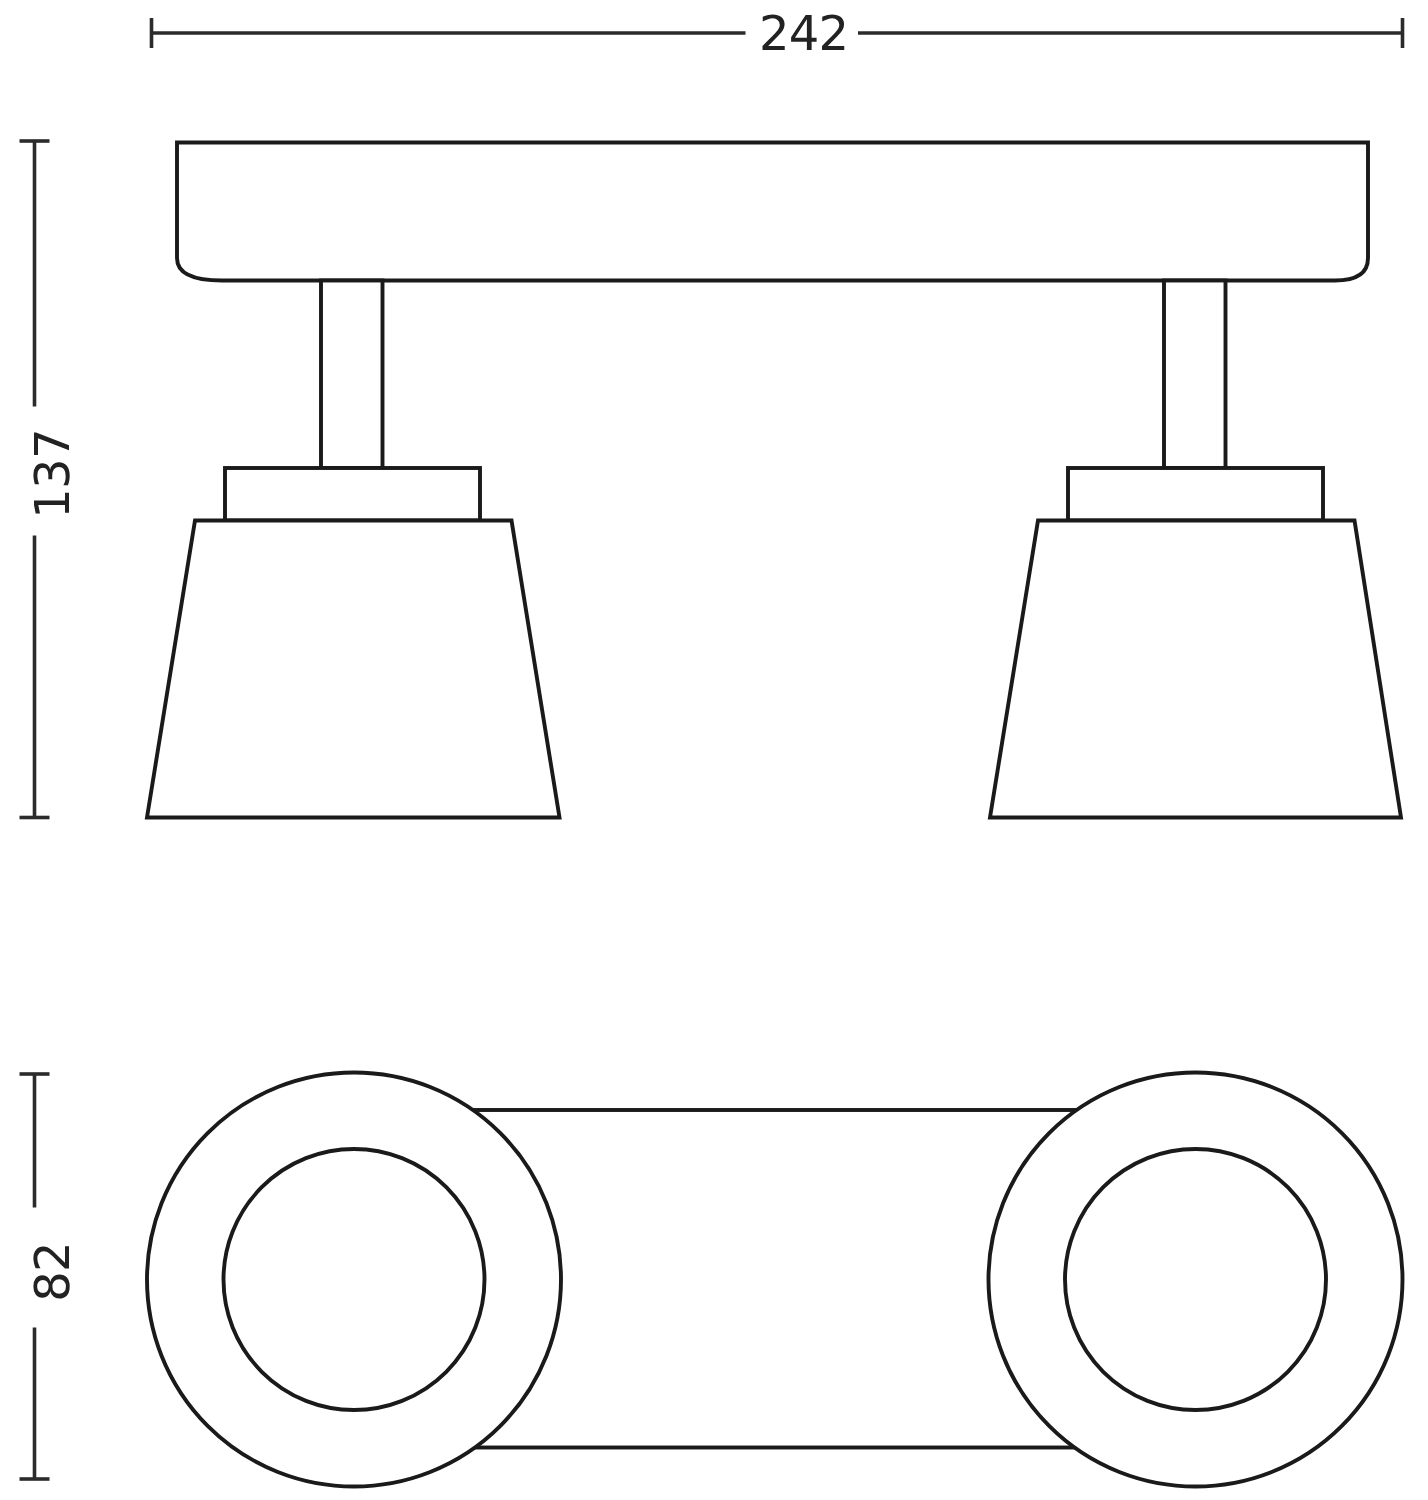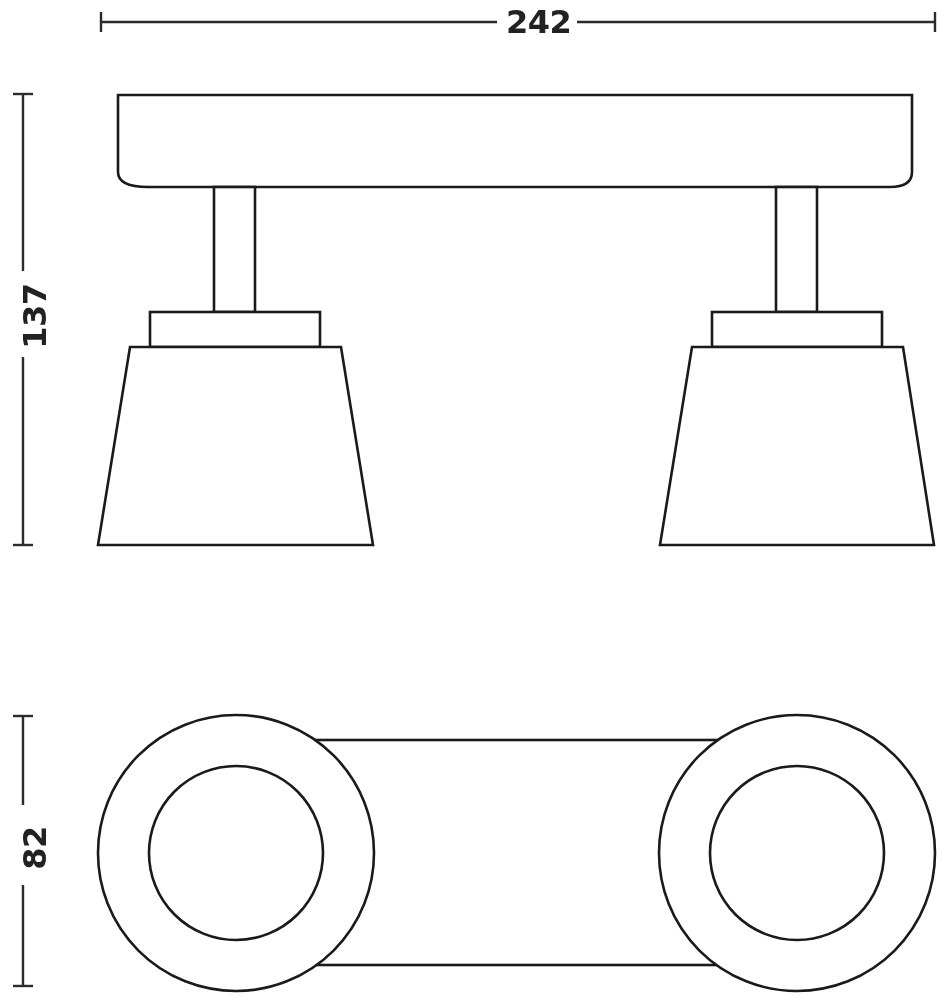--- a/index.html
+++ b/index.html
@@ -12,21 +12,20 @@
       height: 1000px;
       overflow: hidden;
       position: relative;
     }
     .canvas {
       position: absolute;
       left: 0;
       top: 0;
       width: 952px;
       height: 1000px;
-      font-weight: bold;
     }
     svg .outline {
       fill: #ffffff;
       stroke: #1a1a1a;
       stroke-width: 2.6;
       stroke-linejoin: miter;
     }
     svg .dim {
       stroke: #2b2b2b;
       stroke-width: 2.4;

